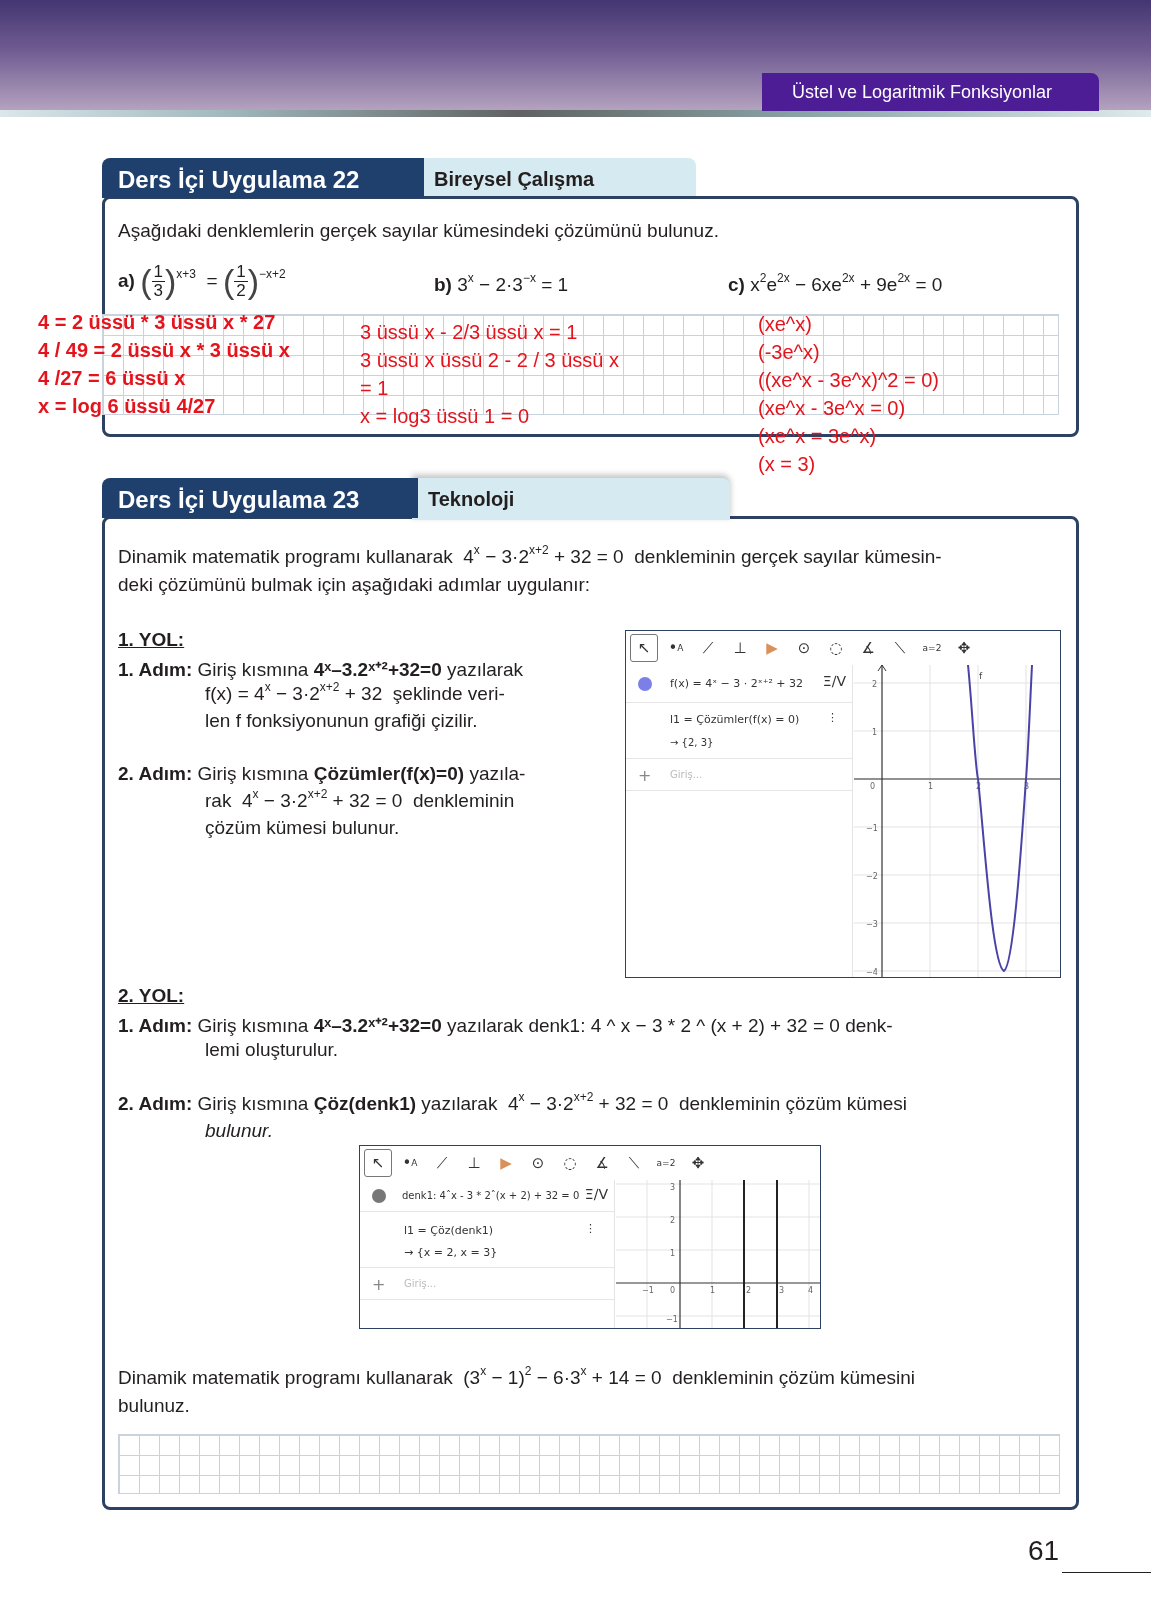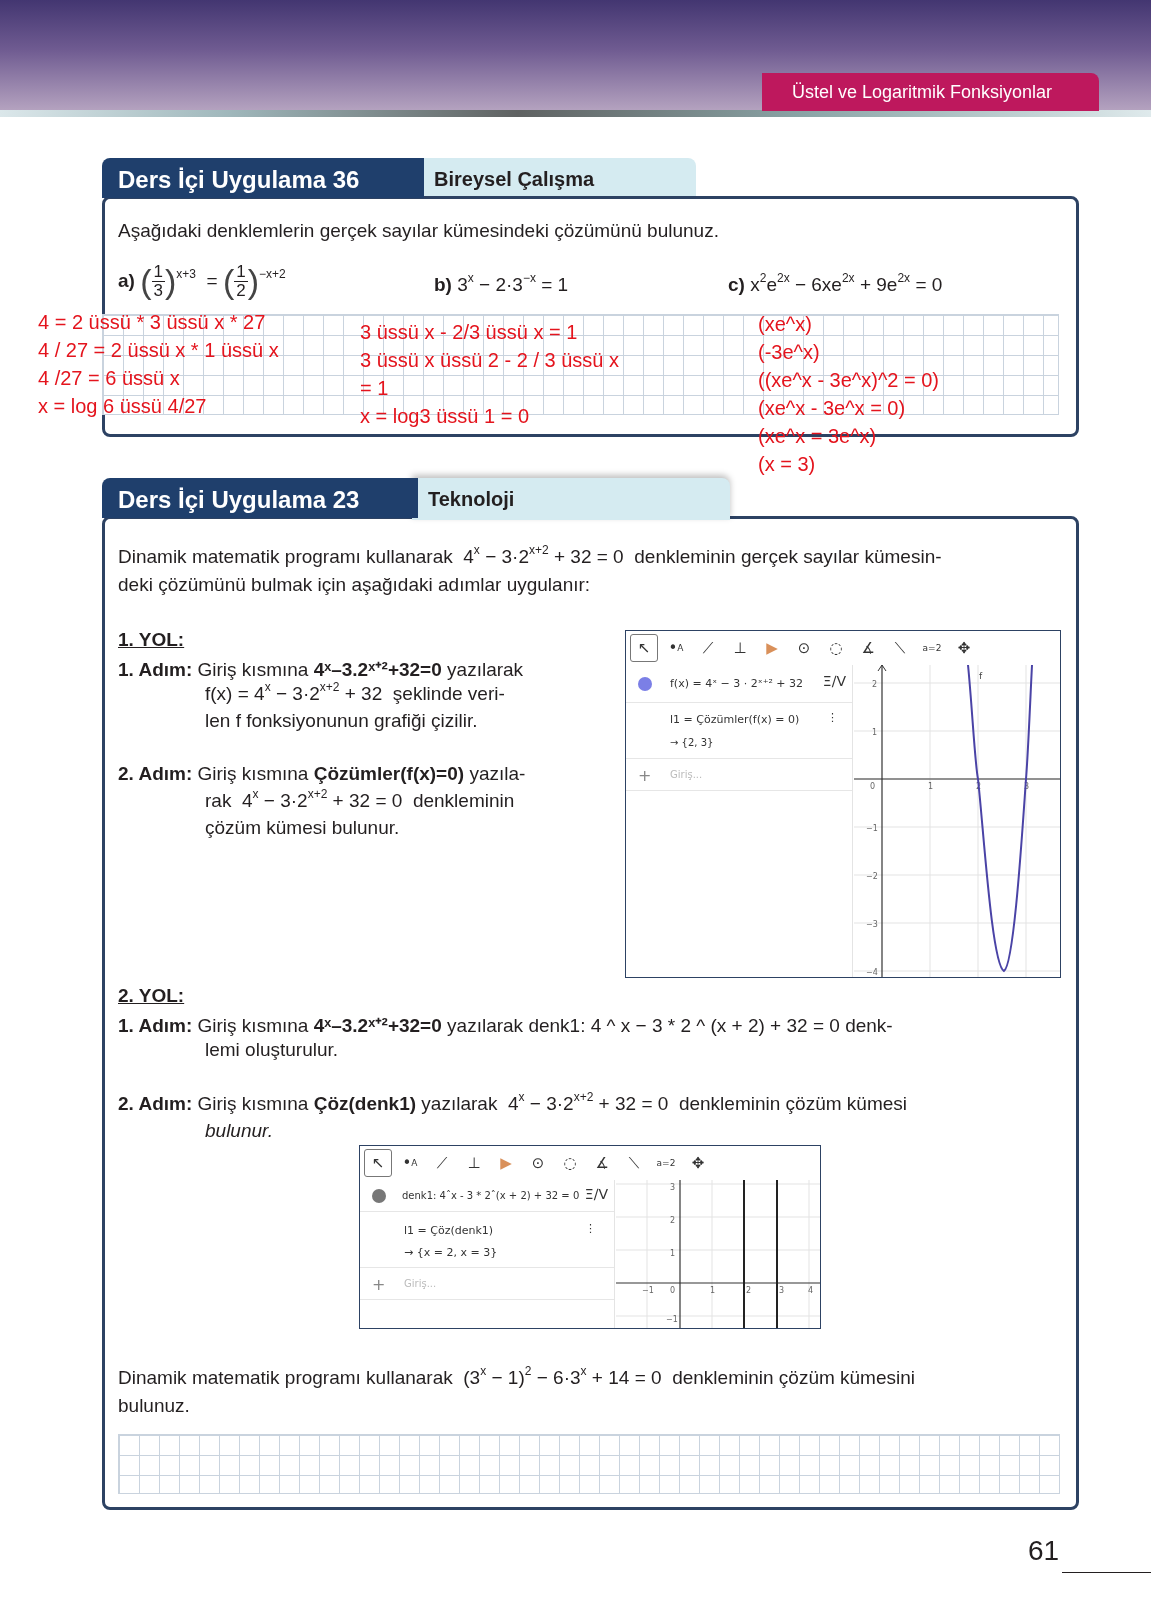--- a/index.html
+++ b/index.html
@@ -5,21 +5,21 @@
   * { box-sizing: border-box; margin: 0; padding: 0; }
   html, body { width: 1151px; height: 1624px; background: #ffffff; overflow: hidden; }
   body { position: relative; font-family: "Liberation Sans", sans-serif; color: #231f20; }
 
   
   .top-band { position: absolute; left: 0; top: 0; width: 1151px; height: 110px;
     background: linear-gradient(180deg, #433671 0%, #6f5b91 45%, #b4a2bf 100%); }
   .top-stripe { position: absolute; left: 0; top: 110px; width: 1151px; height: 7px;
     background: linear-gradient(90deg, #dbe7ea 0%, #9fb7bb 20%, #5f6262 45%, #8aa4a6 70%, #dfeaec 100%); }
   .chapter-tab { position: absolute; left: 762px; top: 73px; width: 337px; height: 38px;
-    background: #be185d; border-radius: 0 8px 0 0; color: #ffffff; font-size: 18px;
+    background: #4c1d95; border-radius: 0 8px 0 0; color: #ffffff; font-size: 18px;
     padding: 9px 0 4px 30px; }
 
   
   .box { position: absolute; border: 3px solid #2d4263; border-radius: 8px; background: #fff; }
   .title-tab { position: absolute; background: #1f3f6c; color: #ffffff; font-weight: bold;
     font-size: 24px; height: 40px; padding: 8px 0 0 16px; border-radius: 8px 0 0 0; }
   .sub-tab { position: absolute; background: #d5ebf1; color: #231f20; font-weight: bold;
     font-size: 20px; height: 38px; padding: 10px 0 3px 16px; border-radius: 0 8px 0 0; }
 
   .grid { position: absolute;
@@ -57,41 +57,41 @@
 </style>
 </head>
 <body>
 
 <div class="top-band"></div>
 <div class="top-stripe"></div>
 <div class="chapter-tab">Üstel ve Logaritmik Fonksiyonlar</div>
 
 <div class="box" style="left:102px; top:196px; width:977px; height:241px;"></div>
 <div class="sub-tab" style="left:418px; top:158px; width:278px;">Bireysel Çalışma</div>
-<div class="title-tab" style="left:102px; top:158px; width:322px;">Ders İçi Uygulama 36</div>
+<div class="title-tab" style="left:102px; top:158px; width:322px;">Ders İçi Uygulama 22</div>
 
 <div class="txt" style="left:118px; top:220px;">Aşağıdaki denklemlerin gerçek sayılar kümesindeki çözümünü bulunuz.</div>
 
 <div class="grid" style="left:102px; top:314px; width:957px; height:101px;"></div>
 
 <div class="txt" style="left:118px; top:262px;">
   <b>a)</b>
   <span class="paren">(</span><span class="frac"><span class="num">1</span><span class="den">3</span></span><span class="paren">)</span><sup>x+3</sup>
   &nbsp;= <span class="paren">(</span><span class="frac"><span class="num">1</span><span class="den">2</span></span><span class="paren">)</span><sup>−x+2</sup>
 </div>
 <div class="txt" style="left:434px; top:274px;">
   <b>b)</b>&nbsp;3<sup>x</sup> − 2·3<sup>−x</sup> = 1
 </div>
 <div class="txt" style="left:728px; top:274px;">
   <b>c)</b>&nbsp;x<sup>2</sup>e<sup>2x</sup> − 6xe<sup>2x</sup> + 9e<sup>2x</sup> = 0
 </div>
 
-<div class="hand" style="left:38px; top:308px;">
+<div class="hand" style="left:38px; top:308px;font-weight:bold;">
   <div>4 = 2 üssü * 3 üssü x * 27</div>
-  <div>4 / 27 = 2 üssü x * 1 üssü x</div>
+  <div>4 / 49 = 2 üssü x * 3 üssü x</div>
   <div>4 /27 = 6 üssü x</div>
   <div>x = log 6 üssü 4/27</div>
 </div>
 <div class="hand" style="left:360px; top:318px;">
   <div>3 üssü x - 2/3 üssü x = 1</div>
   <div>3 üssü x üssü 2 - 2 / 3 üssü x</div>
   <div>= 1</div>
   <div>x = log3 üssü 1 = 0</div>
 </div>
 <div class="hand" style="left:758px; top:310px;">

